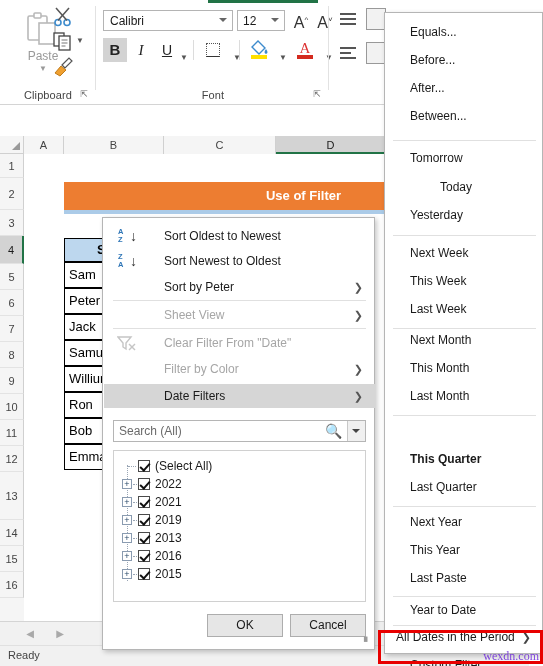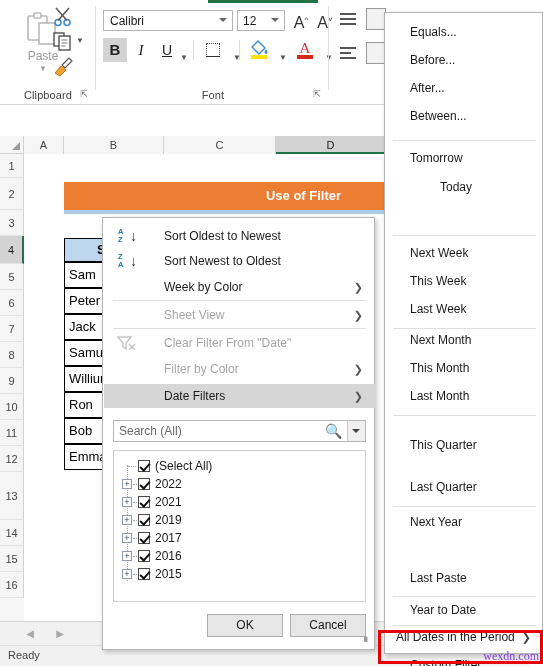--- a/index.html
+++ b/index.html
@@ -562,21 +562,21 @@
     <div class="fm-item" style="top:31px;">
       <span class="sort-icon">
         <span class="sort-letters" style="left:1px; top:1px;">Z</span>
         <span class="sort-letters" style="left:1px; top:9px;">A</span>
         <span class="sort-arrow-dn">↓</span>
       </span>
       <span class="fm-label">Sort Newest to Oldest</span>
     </div>
 
     <div class="fm-item" style="top:57px;">
-      <span class="fm-label">Week by Color</span>
+      <span class="fm-label">Sort by Peter</span>
       <span class="fm-arrow">❯</span>
     </div>
     <div class="fm-sep" style="top:82px;"></div>
 
     <div class="fm-item disabled" style="top:85px;">
       <span class="fm-label">Sheet View</span>
       <span class="fm-arrow">❯</span>
     </div>
     <div class="fm-sep" style="top:110px;"></div>
 
@@ -633,21 +633,21 @@
       <div class="cl-item" style="top:60px;">
         <span class="cl-expand">+</span>
         <span class="cl-dotconn" style="left:19px;"></span>
         <span class="cl-check" style="left:24px;"></span>
         <span class="cl-text" style="left:41px;">2019</span>
       </div>
       <div class="cl-item" style="top:78px;">
         <span class="cl-expand">+</span>
         <span class="cl-dotconn" style="left:19px;"></span>
         <span class="cl-check" style="left:24px;"></span>
-        <span class="cl-text" style="left:41px;">2017</span>
+        <span class="cl-text" style="left:41px;">2013</span>
       </div>
       <div class="cl-item" style="top:96px;">
         <span class="cl-expand">+</span>
         <span class="cl-dotconn" style="left:19px;"></span>
         <span class="cl-check" style="left:24px;"></span>
         <span class="cl-text" style="left:41px;">2016</span>
       </div>
       <div class="cl-item" style="top:114px;">
         <span class="cl-expand">+</span>
         <span class="cl-dotconn" style="left:19px;"></span>
@@ -675,20 +675,23 @@
         <span class="sm-label">Between...</span>
       </div>
     <div class="sm-sep" style="top:127px;"></div>
 
     <div class="sm-item" style="top:133px;">
         <span class="sm-label">Tomorrow</span>
       </div>
     <div class="sm-item" style="top:162px;margin-left:30px;">
         <span class="sm-label">Today</span>
       </div>
+    <div class="sm-item" style="top:190px;">
+        <span class="sm-label">Yesterday</span>
+      </div>
     <div class="sm-sep" style="top:222px;"></div>
 
     <div class="sm-item" style="top:228px;">
         <span class="sm-label">Next Week</span>
       </div>
     <div class="sm-item" style="top:256px;">
         <span class="sm-label">This Week</span>
       </div>
     <div class="sm-item" style="top:284px;">
         <span class="sm-label">Last Week</span>
@@ -699,30 +702,33 @@
         <span class="sm-label">Next Month</span>
       </div>
     <div class="sm-item" style="top:343px;">
         <span class="sm-label">This Month</span>
       </div>
     <div class="sm-item" style="top:371px;">
         <span class="sm-label">Last Month</span>
       </div>
     <div class="sm-sep" style="top:402px;"></div>
 
-    <div class="sm-item" style="top:420px;">
+    <div class="sm-item" style="top:434px;font-weight:bold;">
         <span class="sm-label">This Quarter</span>
       </div>
     <div class="sm-item" style="top:462px;">
         <span class="sm-label">Last Quarter</span>
       </div>
     <div class="sm-sep" style="top:493px;"></div>
 
     <div class="sm-item" style="top:497px;">
         <span class="sm-label">Next Year</span>
+      </div>
+    <div class="sm-item" style="top:525px;">
+        <span class="sm-label">This Year</span>
       </div>
     <div class="sm-item" style="top:553px;">
         <span class="sm-label">Last Paste</span>
       </div>
     <div class="sm-sep" style="top:583px;"></div>
 
     <div class="sm-item" style="top:585px;">
         <span class="sm-label">Year to Date</span>
       </div>
     <div class="sm-sep" style="top:612px;"></div>

